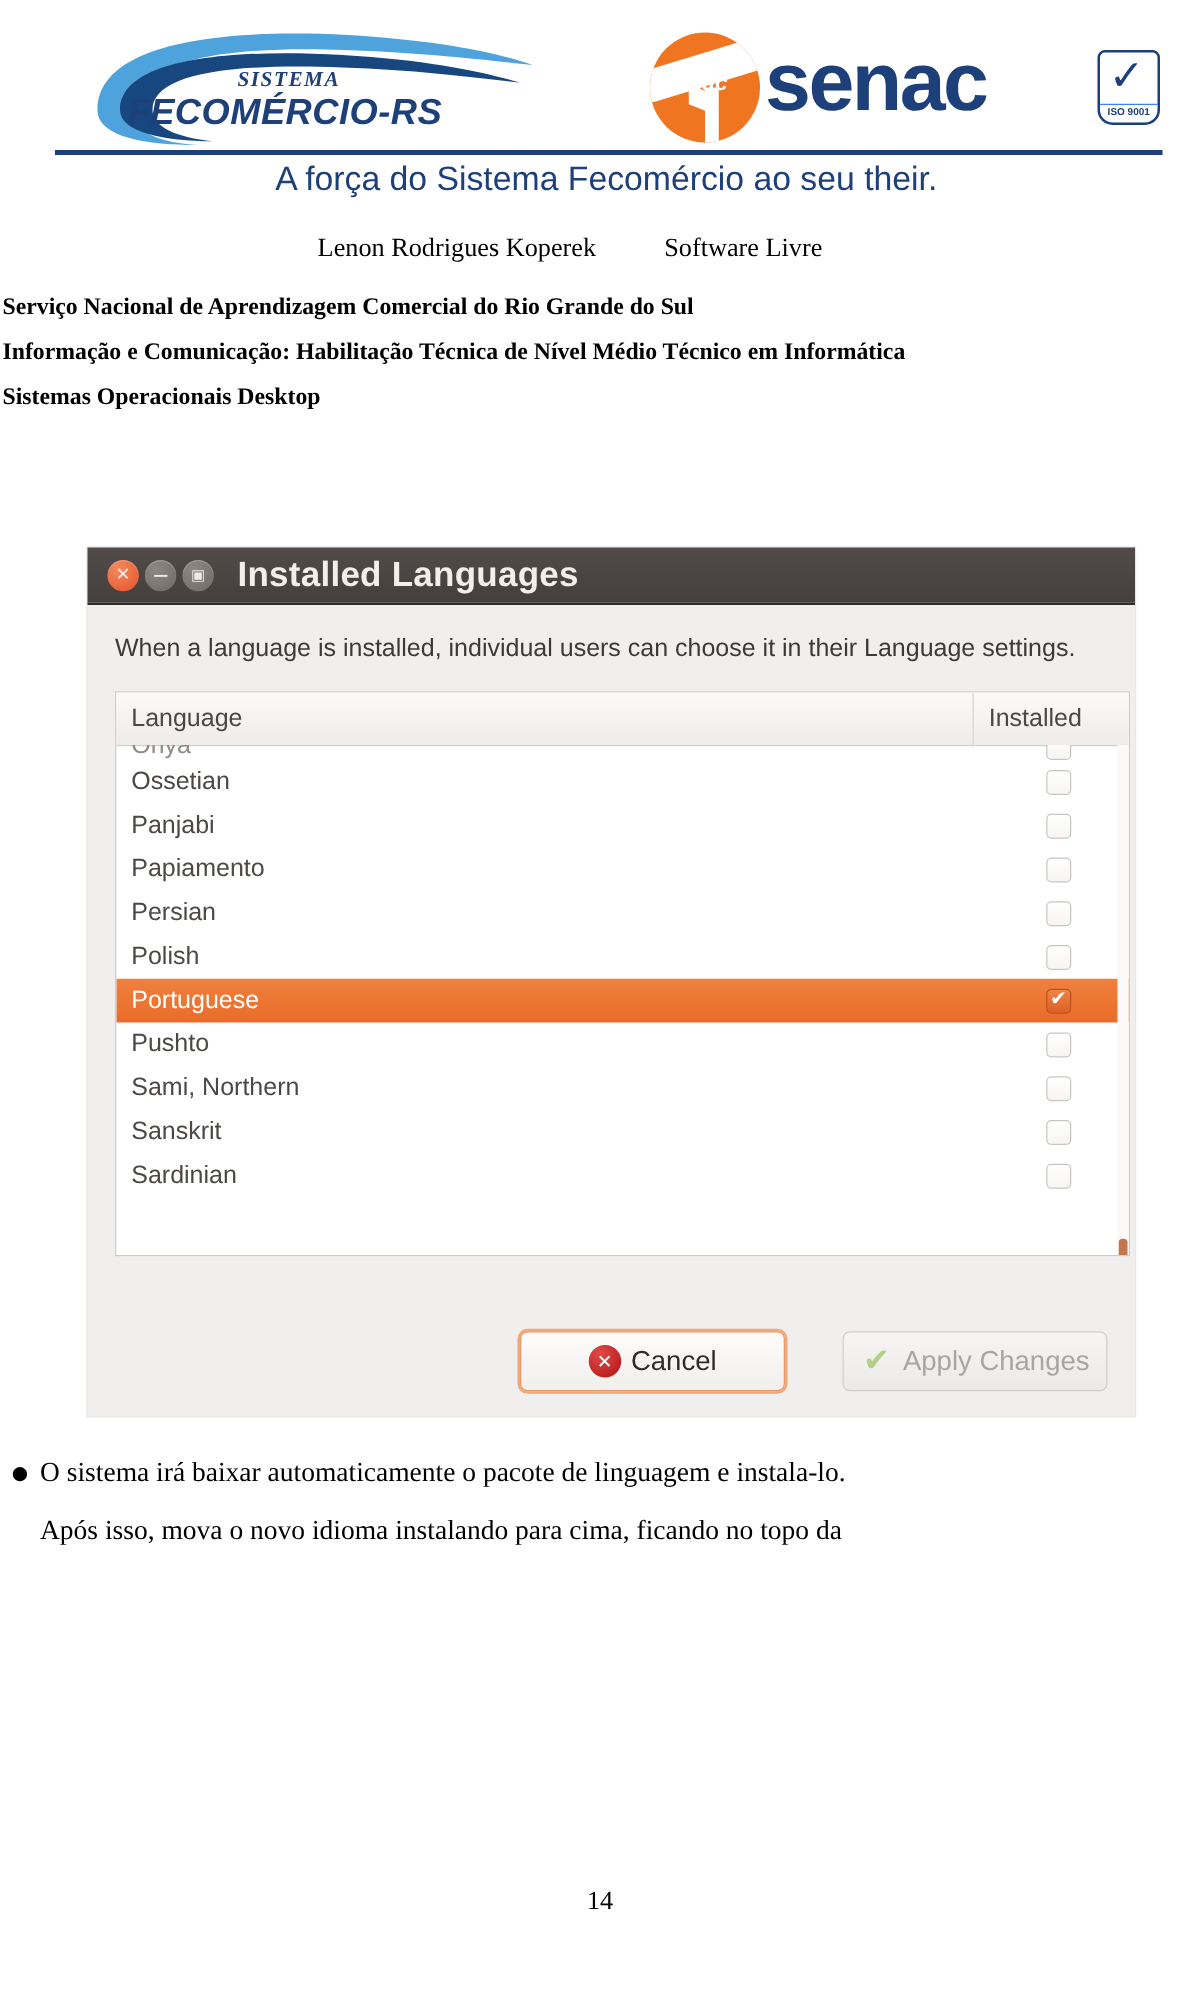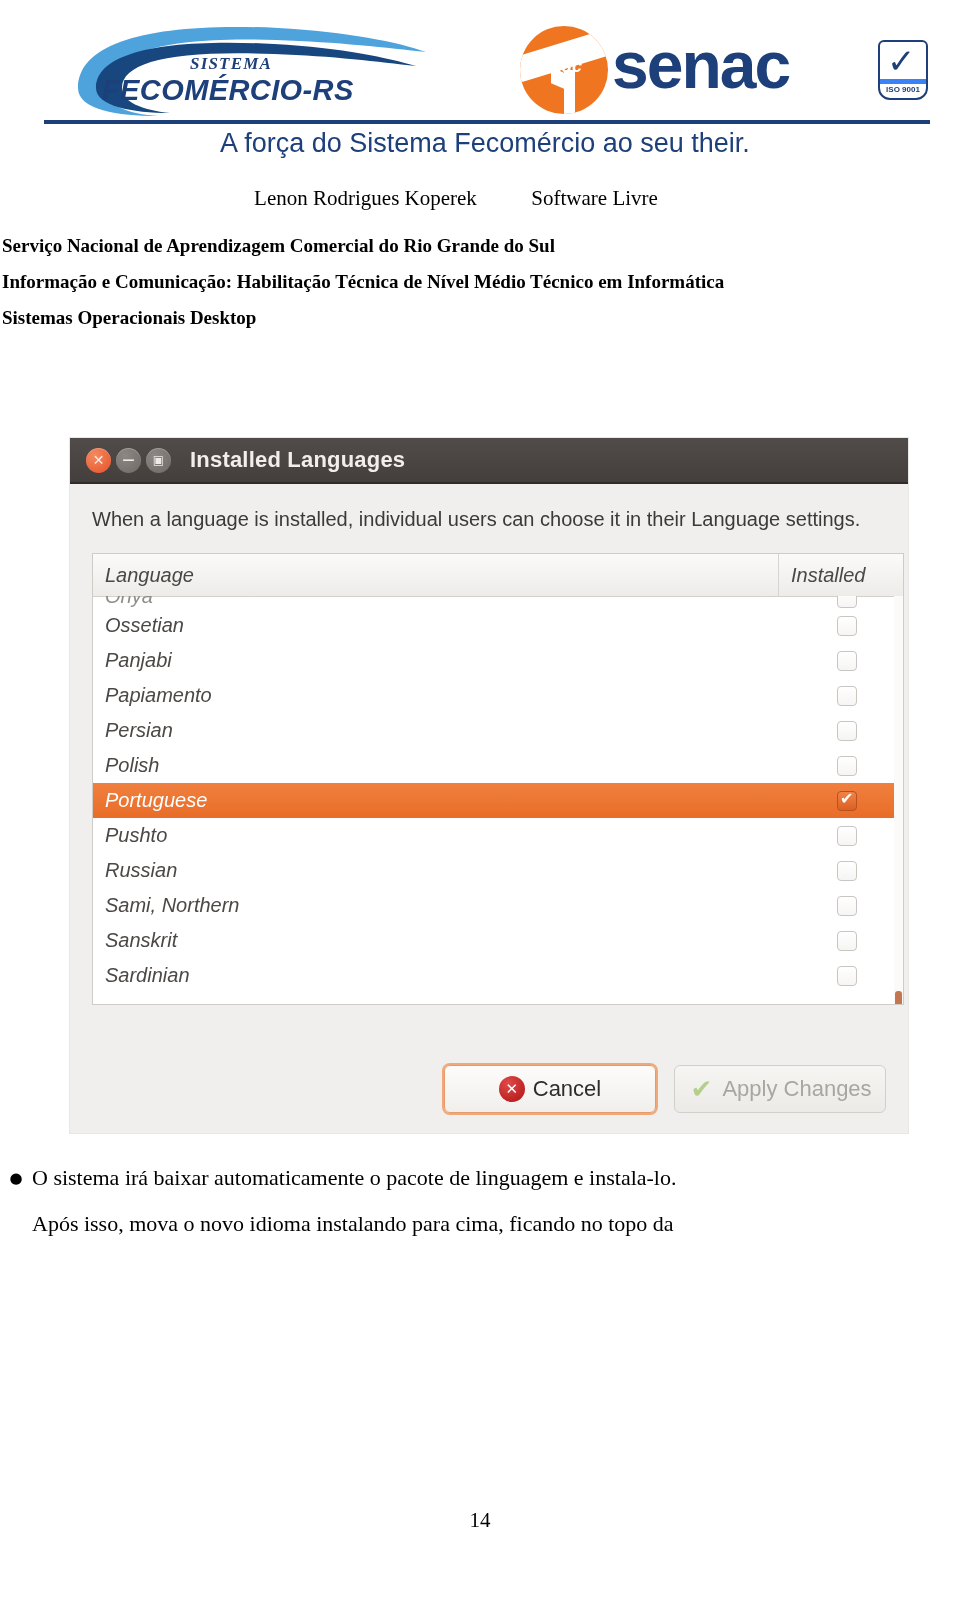--- a/index.html
+++ b/index.html
@@ -119,21 +119,21 @@
     font-family: "DejaVu Sans", sans-serif;
   }
   .iso-badge .iso-text {
     position: absolute;
     left: 0; right: 0; bottom: 4px;
     text-align: center;
     font-family: "Liberation Sans", sans-serif;
     font-weight: bold;
     font-size: 8px;
     color: #1d3f7a;
-    border-top: 5px solid #3b82f6;
+    border-top: 1px solid #3b82f6;
     padding-top: 1px;
   }
   .lh-rule {
     position: absolute;
     left: 4px; top: 108px;
     width: 886px; height: 4px;
     background: #1d3f7a;
   }
   .lh-tagline {
     position: absolute;
@@ -204,21 +204,21 @@
     line-height: 1;
     color: #fdeee8;
     font-weight: bold;
   }
   .wbtn.min .glyph, .wbtn.max .glyph { color: #efeae6; font-size: 12px; }
   .win-title {
     margin-left: 14px;
     color: #f3eeea;
     font-family: "Liberation Sans", sans-serif;
     font-weight: bold;
-    font-size: 22px;
+    font-size: 28px;
     letter-spacing: .2px;
   }
 
   .dlg-body {
     padding: 22px 22px 0 22px;
   }
   .dlg-desc {
     font-family: "Liberation Sans", sans-serif;
     font-size: 20px;
     line-height: 27px;
@@ -227,21 +227,20 @@
   }
 
   .listwrap {
     margin-top: 20px;
     width: 810px;
     height: 450px;
     background: #ffffff;
     border: 1px solid #cfccc8;
     position: relative;
     overflow: hidden;
-    font-style: italic;
   }
   .list-header {
     display: flex;
     height: 42px;
     background: linear-gradient(180deg,#fbfaf9 0%,#eeece9 100%);
     border-bottom: 1px solid #d4d1cd;
     font-family: "Liberation Sans", sans-serif;
     font-size: 20px;
     color: #4a4744;
   }
@@ -341,20 +340,21 @@
   }
   .btn {
     display: flex;
     align-items: center;
     justify-content: center;
     height: 48px;
     border-radius: 6px;
     font-family: "Liberation Sans", sans-serif;
     font-size: 22px;
     box-sizing: border-box;
+    margin-left: 28px;
   }
   .btn .lbl { margin-left: 8px; }
   .btn-cancel {
     width: 212px;
     background: linear-gradient(180deg,#fdfcfb 0%,#f1efec 100%);
     border: 1px solid #e79a6b;
     box-shadow: 0 0 0 2px #f0a878;
     color: #2f2d2b;
     margin-right: 18px;
   }
@@ -540,26 +540,20 @@
               <div class="chk on"></div>
             </div>
           </div>
           <div class="row">
             <div class="name">Pushto</div>
             <div class="cell-chk">
               <div class="chk"></div>
             </div>
           </div>
           <div class="row">
-            <div class="name">Russian</div>
-            <div class="cell-chk">
-              <div class="chk"></div>
-            </div>
-          </div>
-          <div class="row">
             <div class="name">Sami, Northern</div>
             <div class="cell-chk">
               <div class="chk"></div>
             </div>
           </div>
           <div class="row">
             <div class="name">Sanskrit</div>
             <div class="cell-chk">
               <div class="chk"></div>
             </div>

